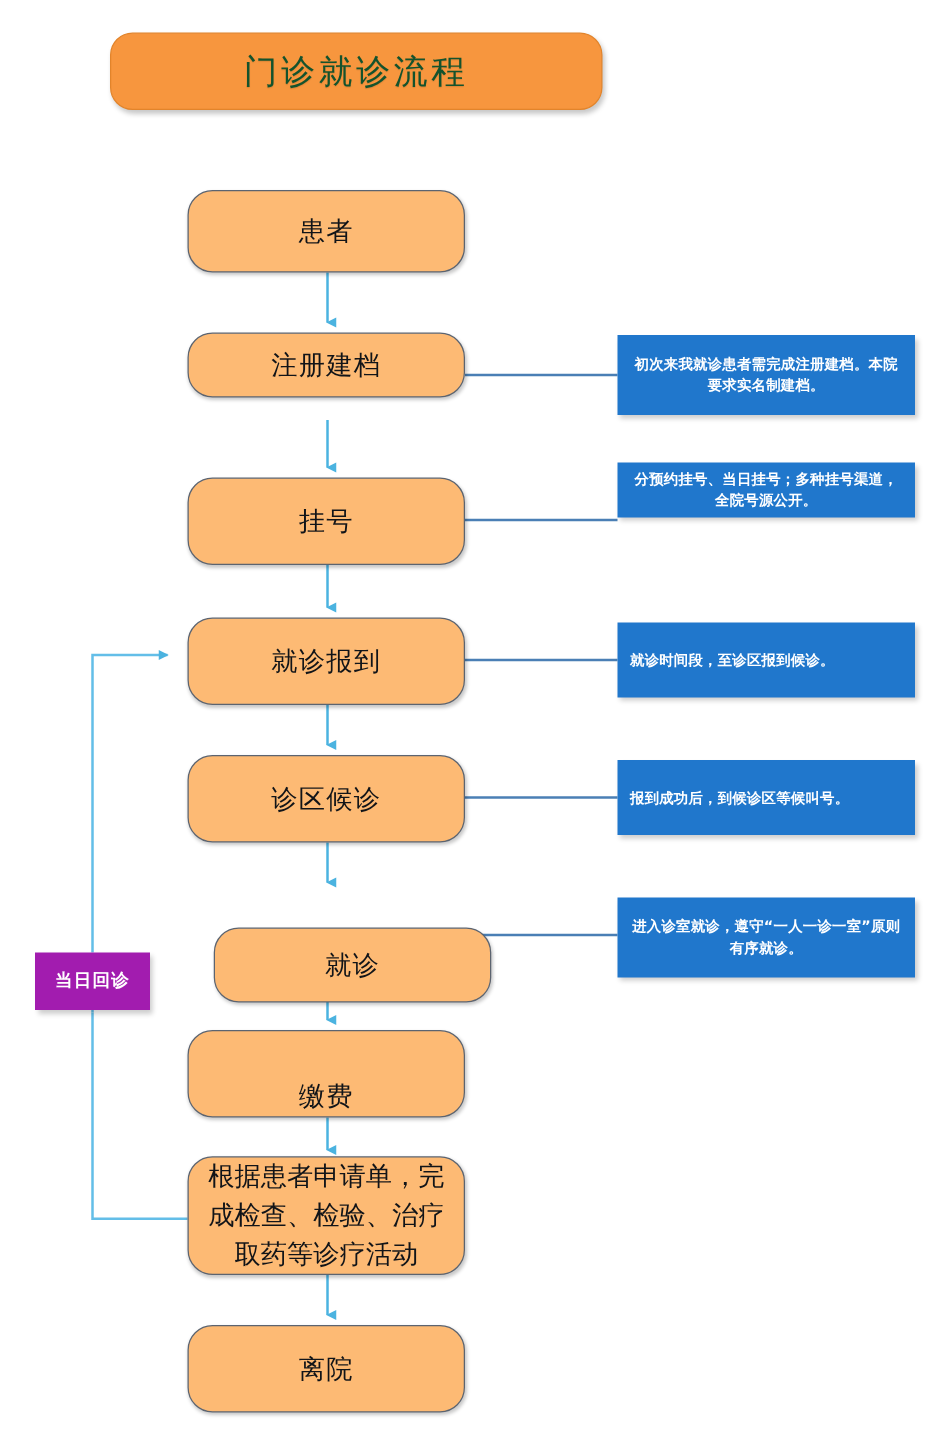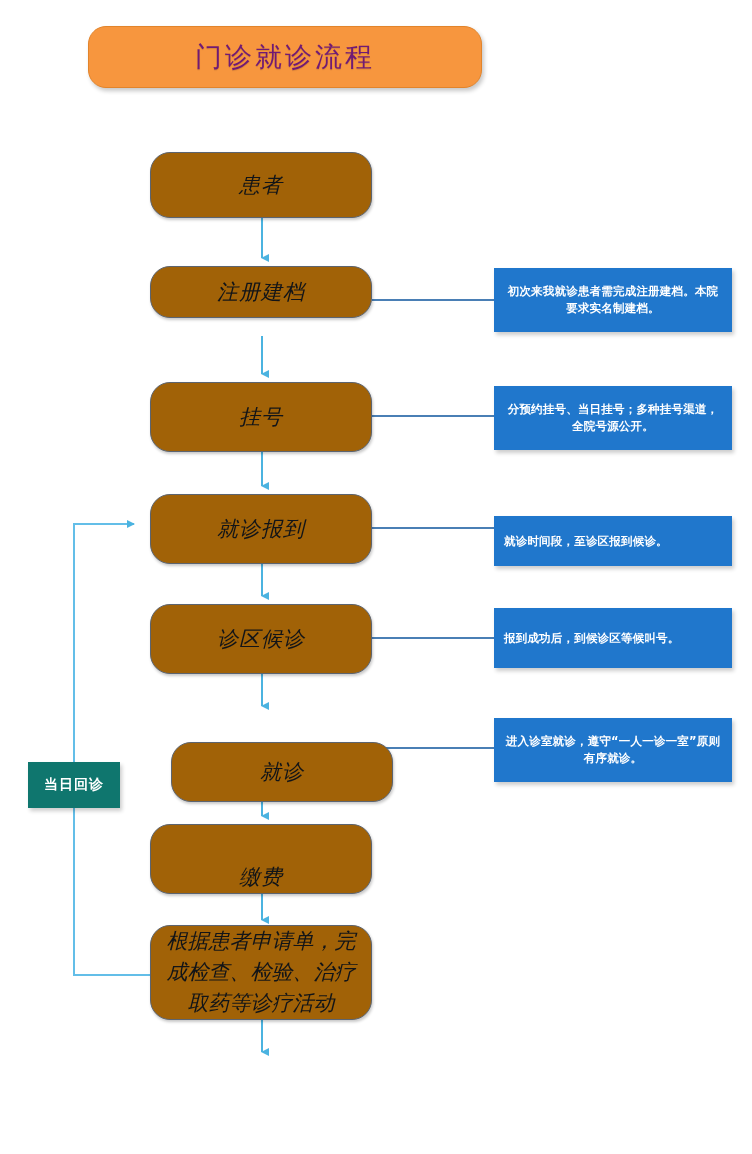--- a/index.html
+++ b/index.html
@@ -17,39 +17,38 @@
     position:absolute;
     left:88px;top:26px;width:394px;height:62px;
     background:#F7963E;
     border:1px solid #E2842B;
     border-radius:18px;
     box-shadow:2px 3px 4px rgba(0,0,0,.22);
     display:flex;align-items:center;justify-content:center;
     box-sizing:border-box;
   }
   .title-pill span{
-    color:#701a75;
+    color:#14532d;
     font-size:27px;
     letter-spacing:3px;
     font-weight:400;
     text-shadow:0 1px 1px rgba(0,0,0,.12);
   }
 
   
   .node{
     position:absolute;
     left:150px;width:222px;
-    background:#a16207;
+    background:#fdba74;
     border:1.6px solid #5C6470;
     border-radius:20px;
     box-shadow:1px 2px 3px rgba(0,0,0,.22);
     display:flex;align-items:center;justify-content:center;
     box-sizing:border-box;
     text-align:center;
-    font-style:italic;
   }
   .node span{
     color:#111418;
     font-size:21px;
     line-height:31px;
     letter-spacing:1px;
   }
   .node.tall span{font-size:21px;line-height:31px;letter-spacing:0px;}
 
   
@@ -68,21 +67,21 @@
     line-height:17px;
     text-align:center;
     font-weight:700;
     letter-spacing:.2px;
   }
 
   
   .loop-label{
     position:absolute;
     left:28px;top:762px;width:92px;height:46px;
-    background:#0f766e;
+    background:#a21caf;
     box-shadow:2px 3px 4px rgba(0,0,0,.20);
     display:flex;align-items:center;justify-content:center;
     box-sizing:border-box;
     z-index:5;
     text-align:center;
   }
   .loop-label span{
     color:#FFFFFF;font-size:14px;font-weight:700;letter-spacing:1px;
   }
 
@@ -153,32 +152,35 @@
   </div>
   <div class="node" id="n5" style="top: 742px; height: 60px; margin-left: 21px;">
     <span>就诊</span>
   </div>
   <div class="node" id="n6" style="top: 824px; height: 70px; align-items: flex-end;">
     <span>缴费</span>
   </div>
   <div class="node tall" id="n7" style="top: 925px; height: 95px; justify-content: center;">
     <span style="max-width: 200px;">根据患者申请单，完成检查、检验、治疗取药等诊疗活动</span>
   </div>
+  <div class="node" id="n8" style="top: 1060px; height: 70px;">
+    <span>离院</span>
+  </div>
 
   <div class="loop-label">
     <span>当日回诊</span>
   </div>
 
   <div class="note" id="t0" style="top: 268px; height: 64px;">
     <span>初次来我就诊患者需完成注册建档。本院要求实名制建档。</span>
   </div>
-  <div class="note" id="t1" style="top: 386px; height: 64px;">
+  <div class="note" id="t1" style="top: 370px; height: 44px;">
     <span>分预约挂号、当日挂号；多种挂号渠道，全院号源公开。</span>
   </div>
-  <div class="note" id="t2" style="top: 516px; height: 50px;">
+  <div class="note" id="t2" style="top: 498px; height: 60px;">
     <span>就诊时间段，至诊区报到候诊。</span>
   </div>
   <div class="note" id="t3" style="top: 608px; height: 60px;">
     <span>报到成功后，到候诊区等候叫号。</span>
   </div>
   <div class="note" id="t4" style="top: 718px; height: 64px;">
     <span>进入诊室就诊，遵守“一人一诊一室”原则有序就诊。</span>
   </div>
 
 </div>

